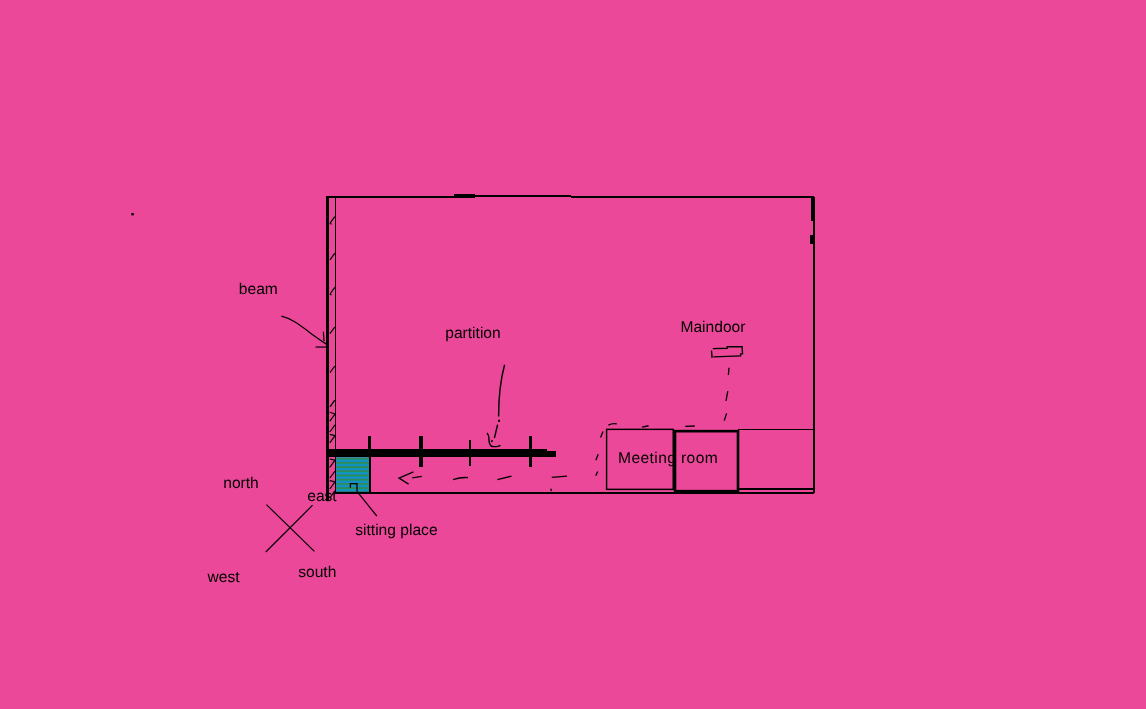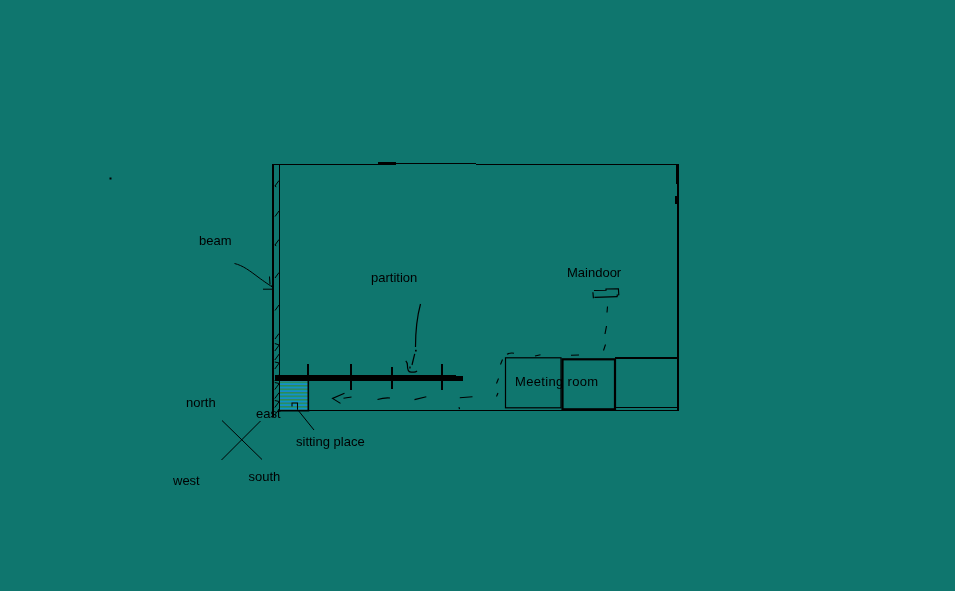--- a/index.html
+++ b/index.html
@@ -1,16 +1,16 @@
 <!DOCTYPE html>
 <html><head>
 <meta charset="utf-8">
 <style>
   html,body{margin:0;padding:0;background:#ffffff;}
-  .page{position:relative;width:955px;height:591px;background:#0f766e;overflow:hidden;
+  .page{position:relative;width:955px;height:591px;background:#ec4899;overflow:hidden;
         font-family:"Liberation Sans",sans-serif;}
   svg{position:absolute;left:0;top:0;}
   text{font-family:"Liberation Sans",sans-serif;font-size:13px;fill:#000;}
 </style>
 </head>
 <body>
 <div class="page">
 <svg width="955" height="591" viewBox="0 0 955 591">
   <defs>
     <pattern id="tealhatch" width="4" height="3.5" patternUnits="userSpaceOnUse">

